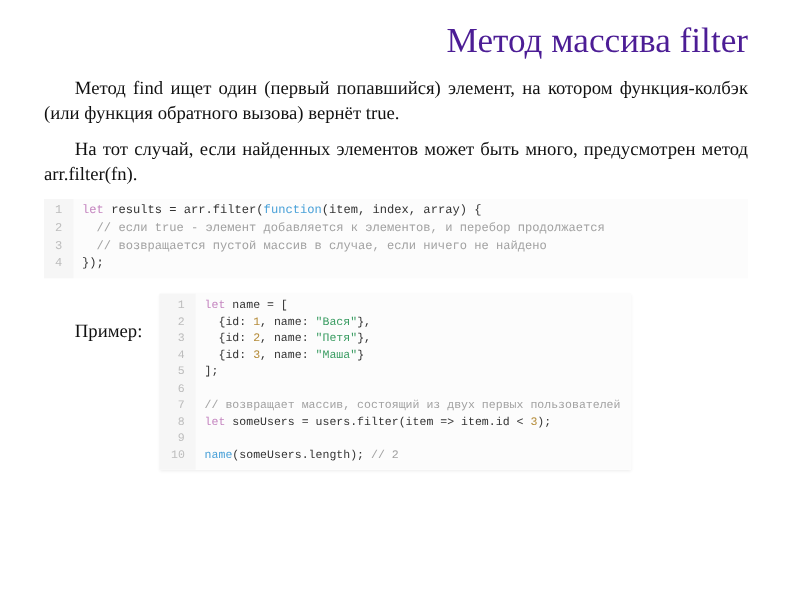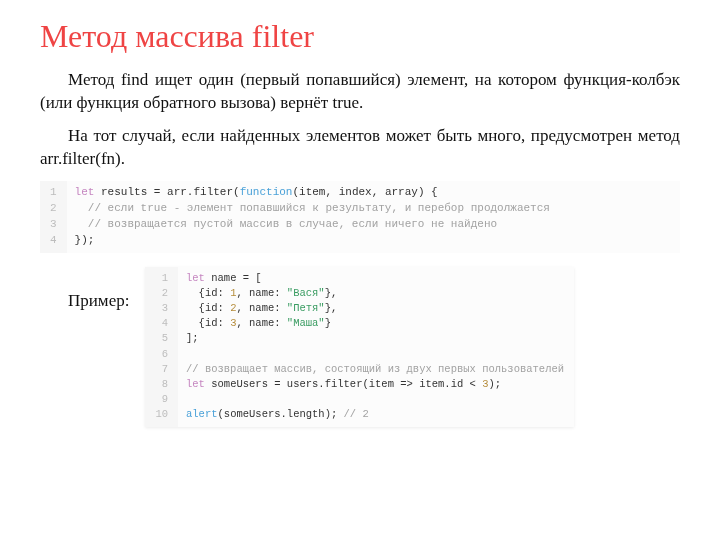--- a/index.html
+++ b/index.html
@@ -11,23 +11,23 @@
     color: #111;
     overflow: hidden;
     position: relative;
   }
   .slide {
     padding: 18px 40px 0 40px;
   }
   h1 {
     font-family: Georgia, 'Times New Roman', serif;
     font-weight: normal;
-    color: #ef4444;
+    color: #4c1d95;
     font-size: 32px;
-    text-align: left;
+    text-align: right;
     margin-bottom: 14px;
   }
   p.para {
     font-size: 17px;
     line-height: 1.35;
     text-align: justify;
     text-indent: 28px;
     margin-bottom: 10px;
   }
   .code-block {
@@ -85,21 +85,21 @@
 
   <p class="para">Метод find ищет один (первый попавшийся) элемент, на котором функция-колбэк (или функция обратного вызова) вернёт true.</p>
   <p class="para">На тот случай, если найденных элементов может быть много, предусмотрен метод arr.filter(fn).</p>
 
   <div class="code-block">
     <div class="gutter" style="white-space: pre;">1
 2
 3
 4</div>
     <div class="code"><span class="kw">let</span><span> results = arr.filter(</span><span class="fn">function</span><span>(item, index, array) {</span>
-<span class="cmt">  // если true - элемент попавшийся к результату, и перебор продолжается</span>
+<span class="cmt">  // если true - элемент добавляется к элементов, и перебор продолжается</span>
 <span class="cmt">  // возвращается пустой массив в случае, если ничего не найдено</span>
 <span>});</span></div>
   </div>
 
   <div class="example-row">
     <div class="example-label">Пример:</div>
     <div class="code-block small example-code">
       <div class="gutter" style="white-space: pre;">1
 2
 3
@@ -112,16 +112,16 @@
 10</div>
       <div class="code"><span class="kw">let</span><span> name = [</span>
 <span>  {id: </span><span class="num">1</span><span>, name: </span><span class="str">"Вася"</span><span>},</span>
 <span>  {id: </span><span class="num">2</span><span>, name: </span><span class="str">"Петя"</span><span>},</span>
 <span>  {id: </span><span class="num">3</span><span>, name: </span><span class="str">"Маша"</span><span>}</span>
 <span>];</span>
 <span></span>
 <span class="cmt">// возвращает массив, состоящий из двух первых пользователей</span>
 <span class="kw">let</span><span> someUsers = users.filter(item =&gt; item.id &lt; </span><span class="num">3</span><span>);</span>
 <span></span>
-<span class="fn">alert</span><span>(someUsers.length); </span><span class="cmt">// 2</span></div>
+<span class="fn">name</span><span>(someUsers.length); </span><span class="cmt">// 2</span></div>
     </div>
   </div>
 </div>
 
 </body></html>

